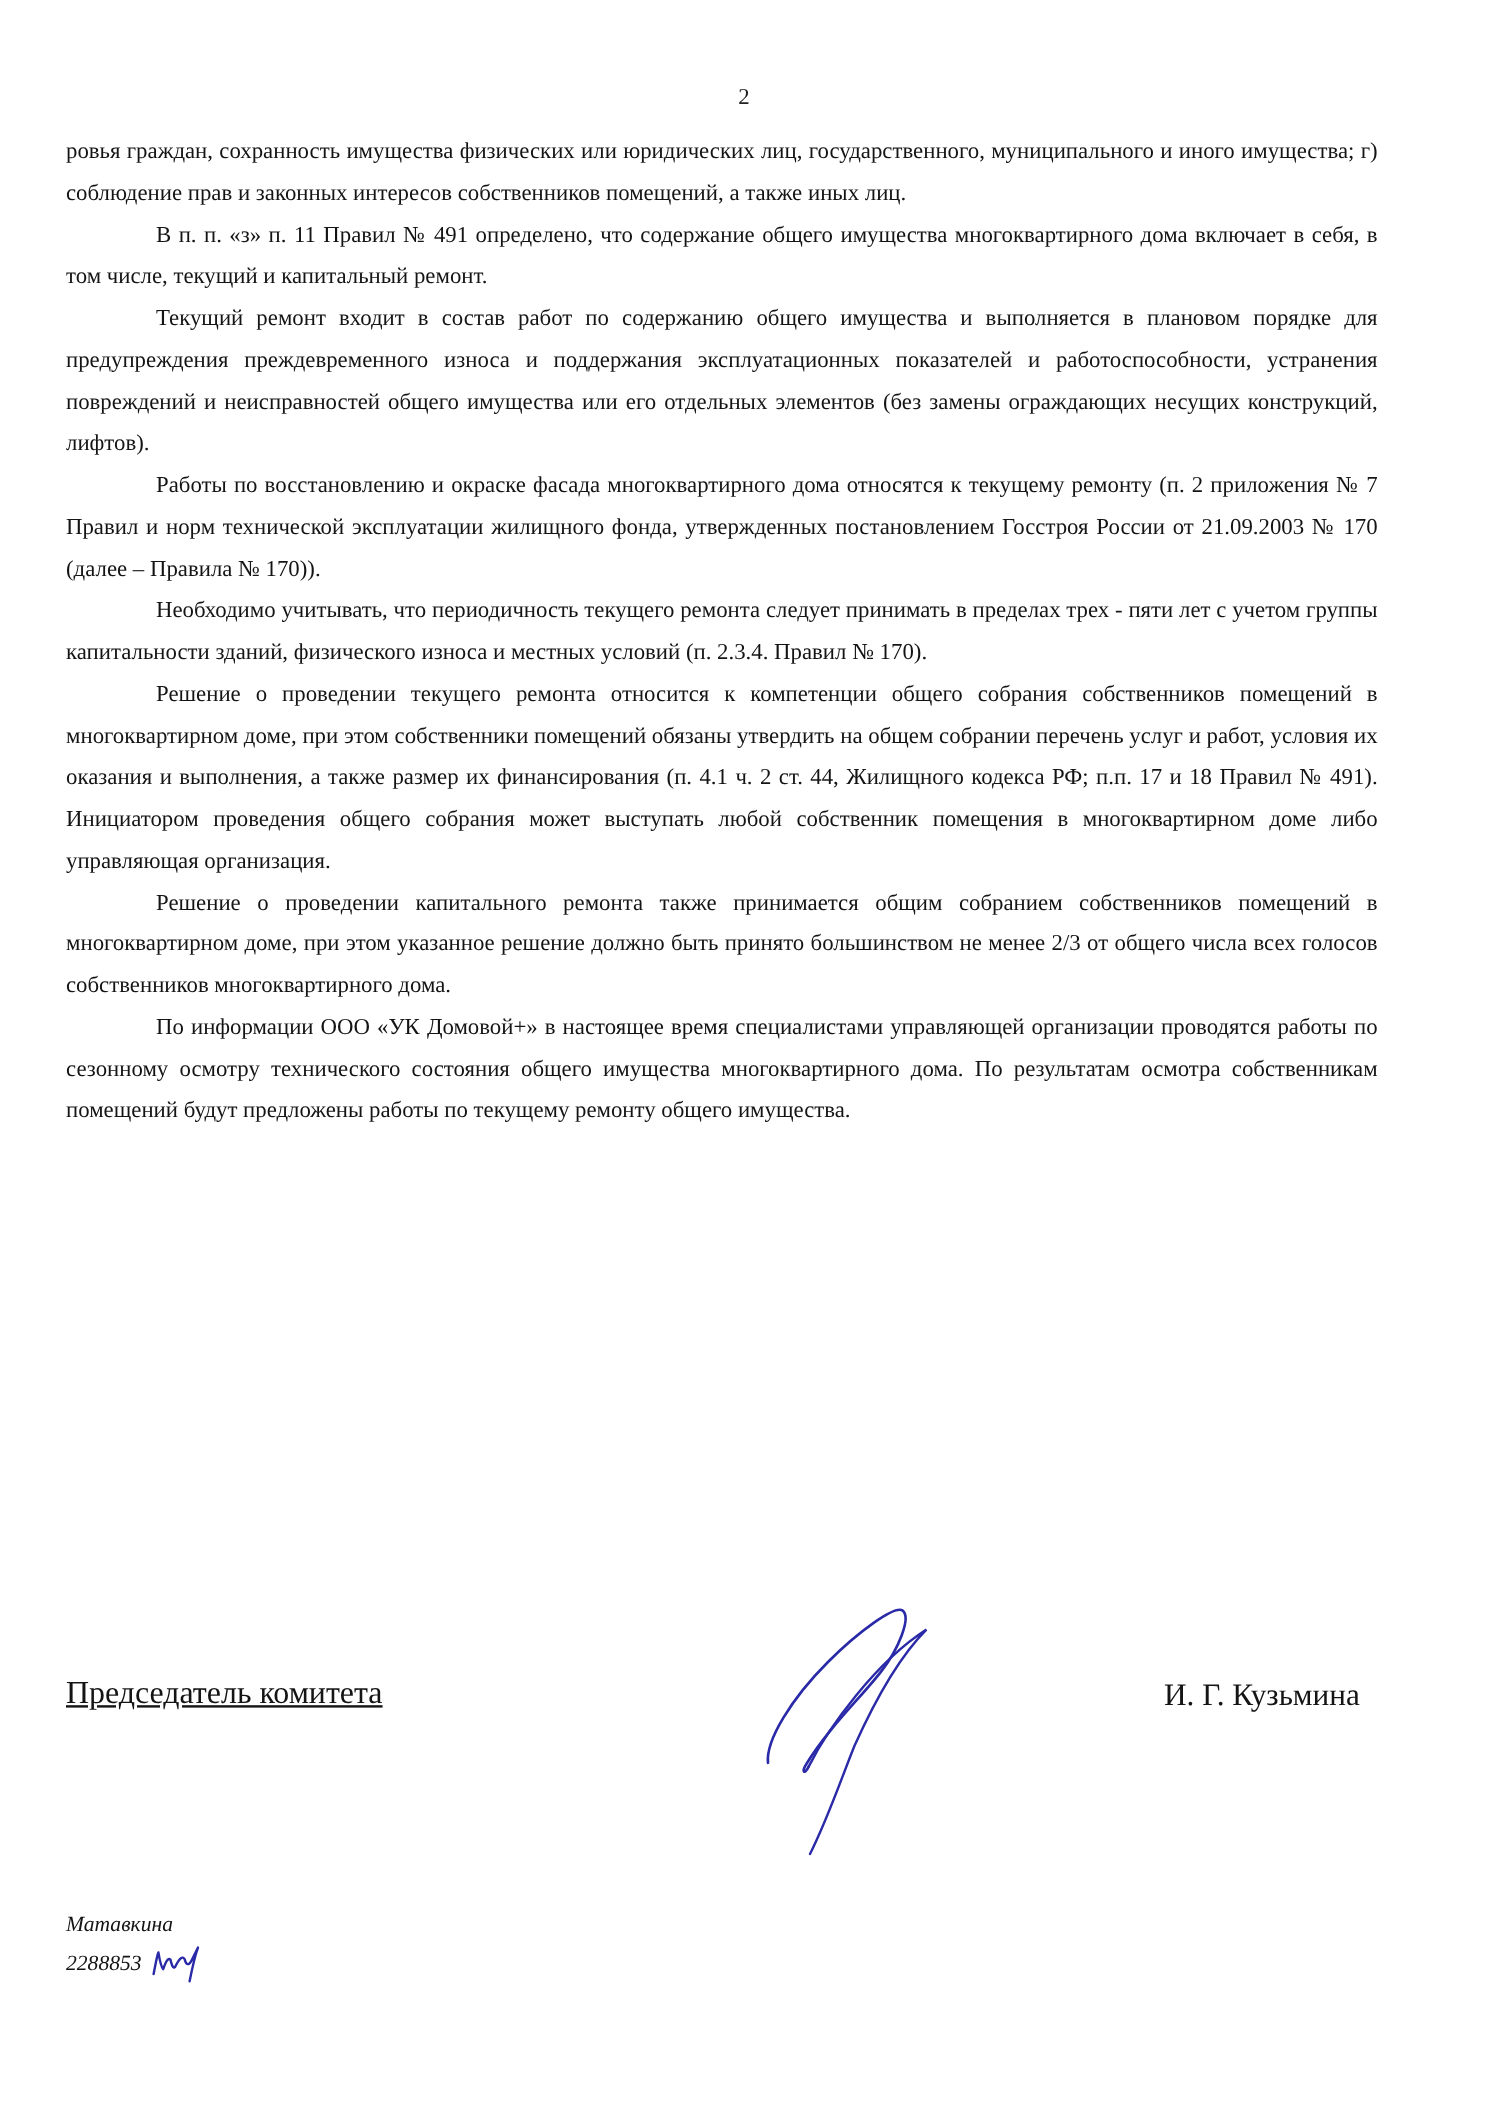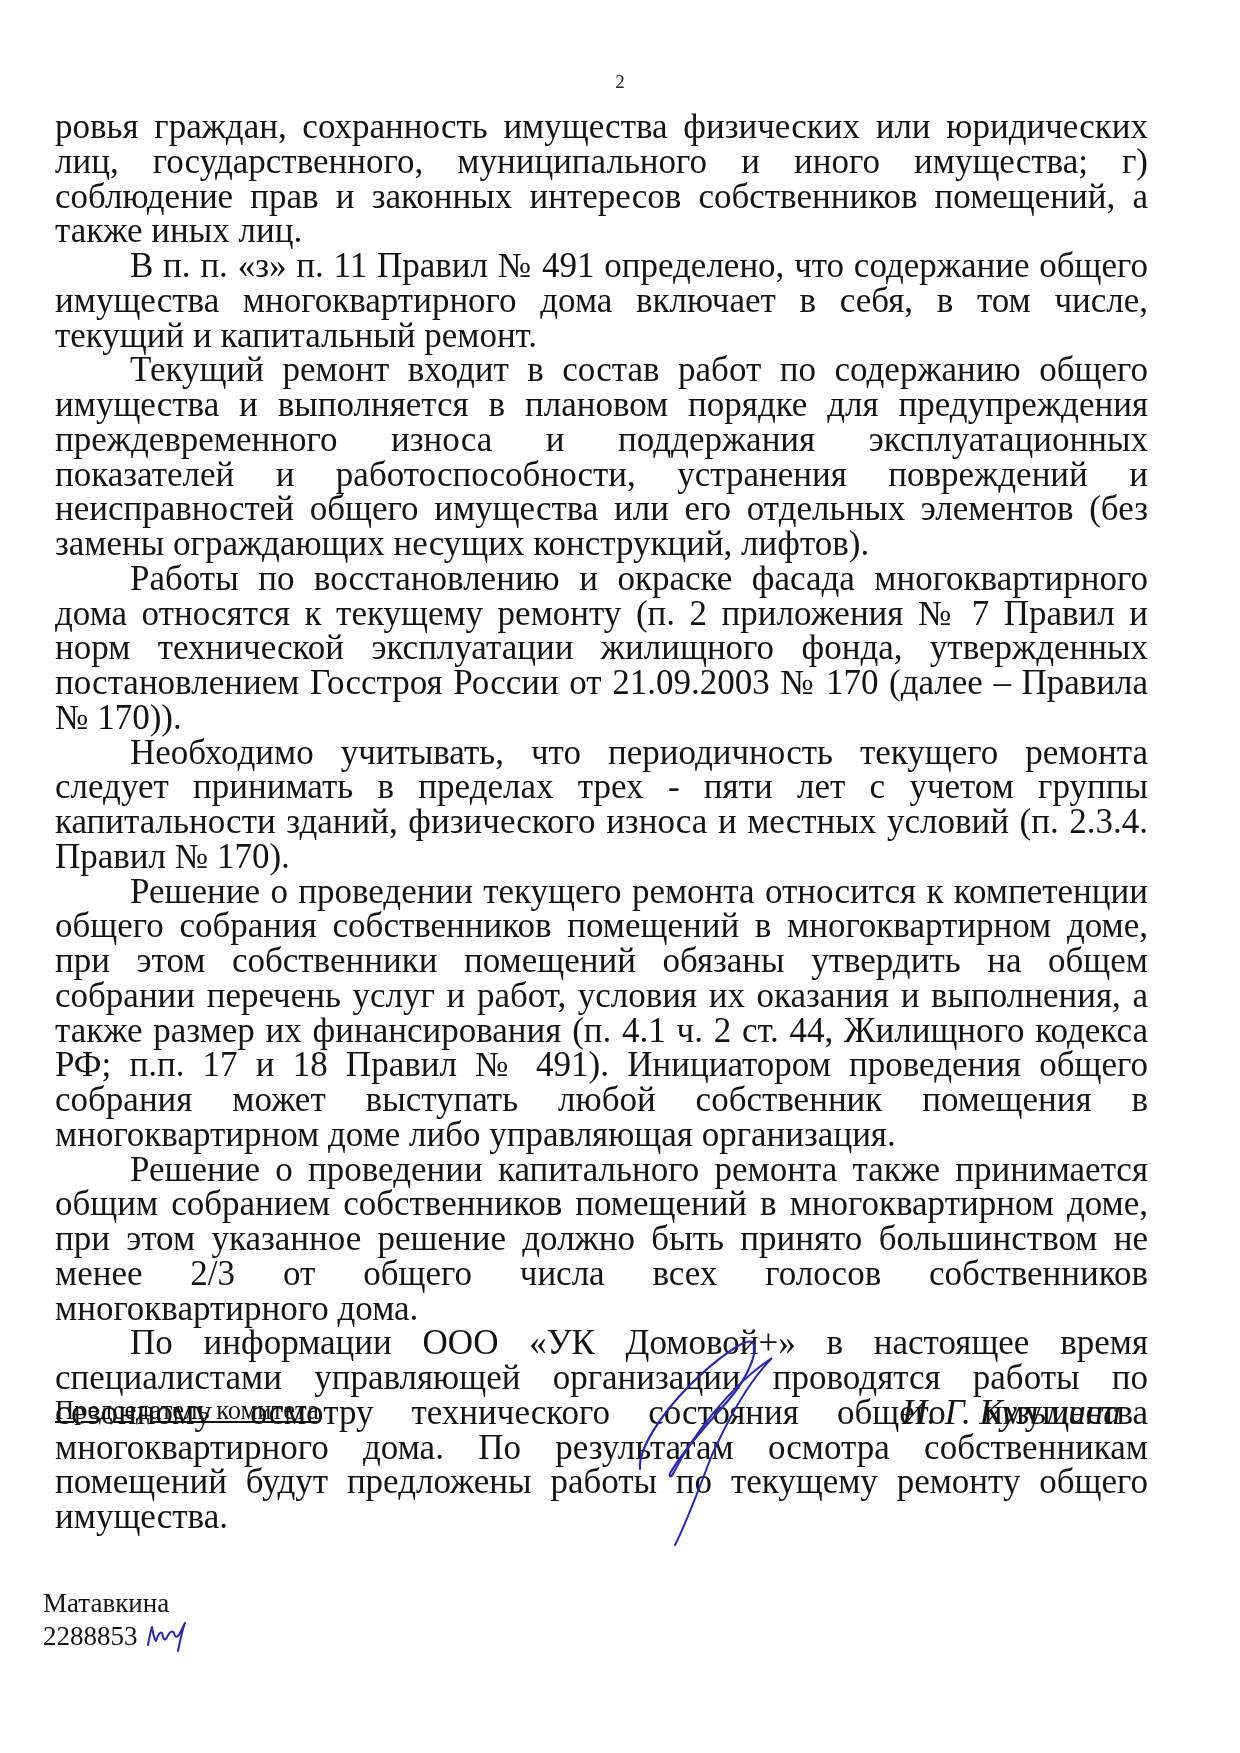--- a/index.html
+++ b/index.html
@@ -23,21 +23,21 @@
     text-align: center;
     font-size: 19px;
     line-height: 24px;
     color: #222;
   }
   .body-text {
     position: absolute;
     top: 110px;
     left: 55px;
     width: 1093px;
-    font-size: 35px;
+    font-size: 19px;
     line-height: 34.75px;
   }
   .body-text p {
     margin: 0;
     text-align: justify;
     text-indent: 75px;
     hyphens: manual;
   }
   .body-text p.cont {
     text-indent: 0;
@@ -47,39 +47,39 @@
     top: 1394px;
     left: 55px;
     font-size: 26.6px;
     line-height: 32px;
     white-space: nowrap;
     text-decoration: underline;
   }
   .sign-name {
     position: absolute;
     top: 1397px;
-    left: 902px;
-    font-size: 35px;
+    left: 970px;
+    font-size: 26px;
     line-height: 32px;
     white-space: nowrap;
-    font-style: italic;
   }
   .signature {
     position: absolute;
     left: 620px;
     top: 1330px;
     width: 180px;
     height: 230px;
   }
   .executor {
     position: absolute;
-    left: 43px;
+    left: 55px;
     top: 1587px;
-    font-size: 27px;
+    font-size: 18px;
     line-height: 32px;
+    font-style: italic;
   }
   .executor .row {
     display: flex;
     align-items: center;
     white-space: nowrap;
   }
   .initials {
     display: inline-block;
     width: 48px;
     height: 34px;

